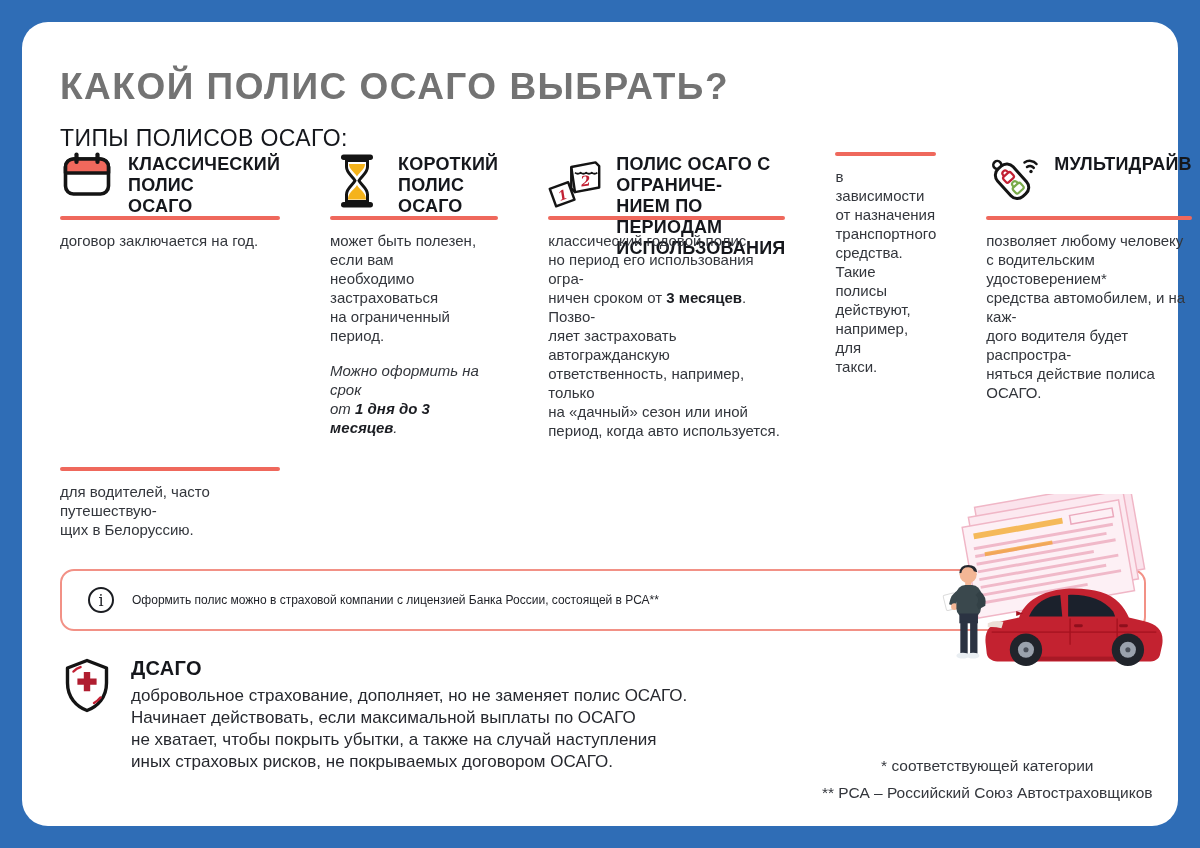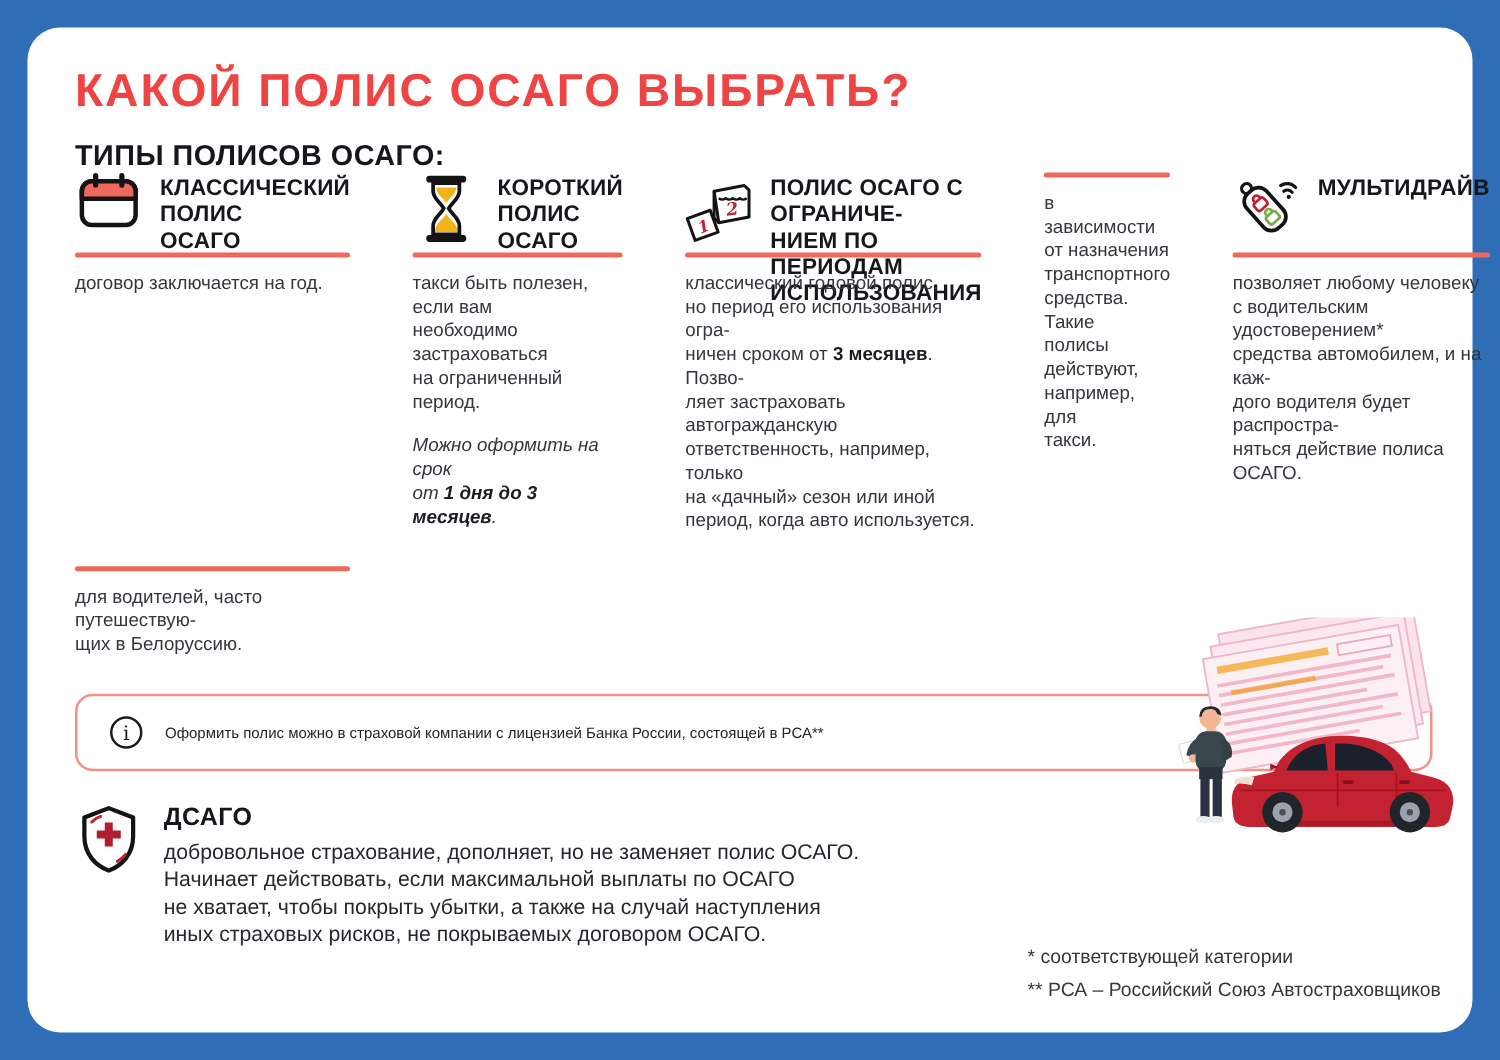--- a/index.html
+++ b/index.html
@@ -14,28 +14,28 @@
   .poster {
     position:absolute; inset:22px;
     background:#ffffff;
     border-radius:26px;
   }
   .content {
     position:absolute; inset:0;
     padding:30px 32px 0 38px;
   }
   .title {
-    margin:0 0 0;
+    margin:14px 0 0;
     font-size:37px; font-weight:800;
     letter-spacing:1.5px;
-    color:#ef4444;
+    color:#737373;
   }
   .subtitle {
     margin:17px 0 0;
-    font-size:23px; font-weight:700;
+    font-size:23px; font-weight:400;
     letter-spacing:.4px;
     color:#15171c;
   }
   .grid {
     display:grid;
     grid-template-columns:repeat(5,1fr);
     column-gap:50px;
     row-gap:26px;
   }
   .card-header { display:flex; gap:14px; height:64px; align-items:flex-start; }
@@ -70,21 +70,21 @@
     width:245px; height:190px; z-index:5;
   }
 
   .dsago { margin-top:26px; display:flex; gap:17px; width:720px; }
   .dsago-icon { width:54px; flex:0 0 54px; display:flex; justify-content:center; }
   .dsago-title { margin:0; font-size:20px; font-weight:700; color:#15171c; letter-spacing:.3px; }
   .dsago-body { margin:5px 0 0; font-size:17px; line-height:1.3; color:#26282e; white-space:pre-line; }
 
   .footnotes {
     position:absolute; left:800px; top:730px;
-    font-size:15.5px; color:#33363c; line-height:1.75;
+    font-size:15.5px; color:#33363c; line-height:1.75;text-align:center;
   }
   .footnote { display:block; }
 </style>
 </head>
 <body>
 
 <div class="poster">
   <div class="content">
 
     <h1 class="title">КАКОЙ ПОЛИС ОСАГО ВЫБРАТЬ?</h1>
@@ -118,21 +118,21 @@
               <path d="M23 33 C25.5 38 32 40 32 47.5 H14 C14 40 20.5 38 23 33 Z" fill="#f5b31b"></path>
               <path d="M12.5 8.5 H33.5 V15 C33.5 21 27 24.5 25 28.7 C27 33 33.5 36.5 33.5 42.5 V49.5 H12.5 V42.5 C12.5 36.5 19 33 21 28.7 C19 24.5 12.5 21 12.5 15 Z" fill="none" stroke="#141414" stroke-width="3"></path>
               <rect x="7" y="2.5" width="32" height="5.5" rx="2.7" fill="#141414"></rect>
               <rect x="7" y="50" width="32" height="5.5" rx="2.7" fill="#141414"></rect>
             </svg>
           </div>
           <h3 class="card-title">КОРОТКИЙ ПОЛИС
 ОСАГО</h3>
         </div>
         <div class="divider"></div>
-        <p class="card-body">такси быть полезен, если вам
+        <p class="card-body">может быть полезен, если вам
 необходимо застраховаться
 на ограниченный период.</p>
         <p class="card-body mt"><span>Можно оформить на срок
 от </span><b>1 дня до 3 месяцев</b><span>.</span></p>
       </div>
 
       <div class="pcard">
         <div class="card-header">
           <div class="icon-wrap">
             <svg width="58" height="58" viewBox="0 0 58 58">

